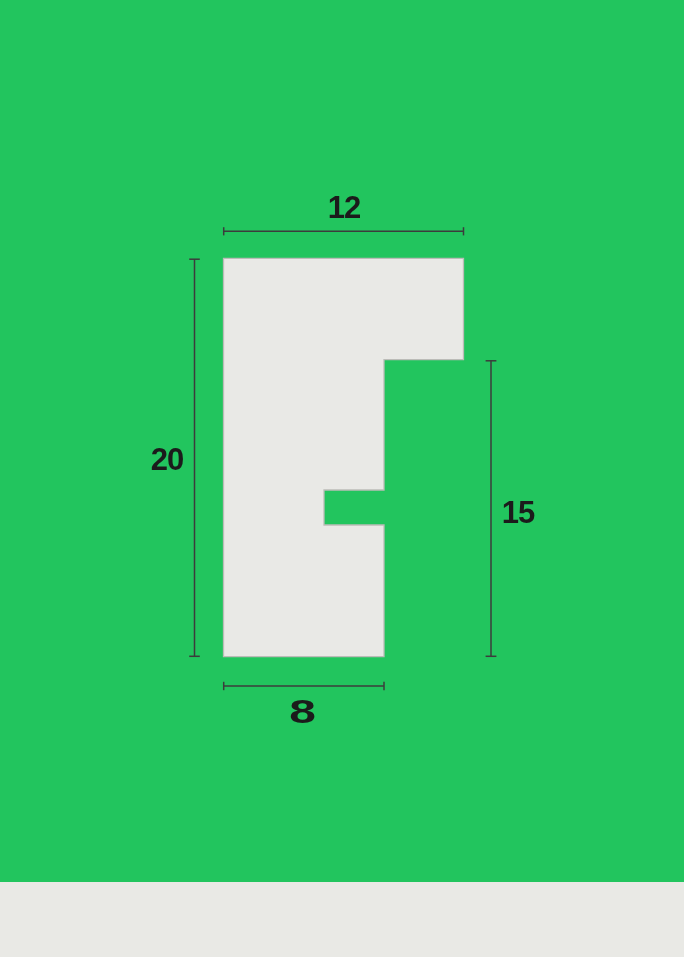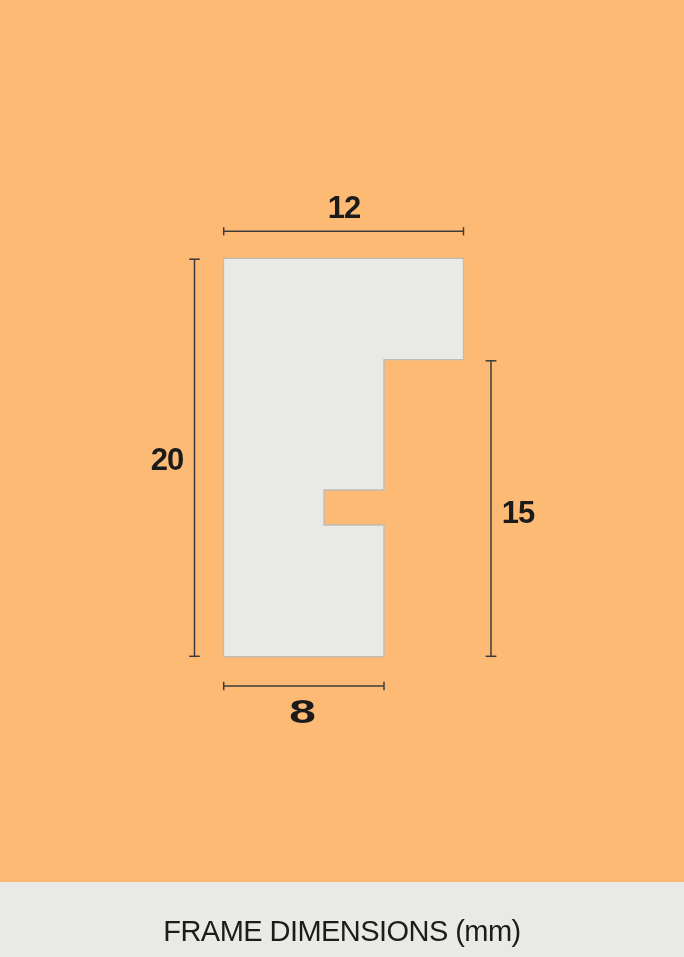--- a/index.html
+++ b/index.html
@@ -1,17 +1,17 @@
 <!DOCTYPE html>
 <html><head>
 <meta charset="utf-8">
 <style>
   html,body{margin:0;padding:0;background:#ffffff;}
   body{width:684px;height:957px;font-family:"Liberation Sans",sans-serif;}
-  .stage{position:relative;width:684px;height:957px;background:#fdba74;overflow:hidden;}
+  .stage{position:relative;width:684px;height:957px;background:#22c55e;overflow:hidden;}
   .caption-bar{position:absolute;left:0;top:882px;width:684px;height:75px;background:#e9e9e5;}
   .caption-text{position:absolute;left:0;top:914px;width:684px;text-align:center;
     font-size:29px;font-weight:400;color:#1c1c1c;letter-spacing:-0.55px;line-height:34px;}
 </style>
 </head>
 <body>
 <div class="stage">
 
   <svg width="684" height="957" viewBox="0 0 684 957" style="position:absolute;left:0;top:0;">
 
@@ -55,14 +55,13 @@
       <line x1="384" y1="681.8" x2="384" y2="690.2"></line>
     </g>
 
     <g>
       <text transform="translate(302.5,723.2) scale(1.45,1)" font-size="33" font-weight="bold" fill="#1b1b1b" text-anchor="middle">8</text>
     </g>
   </svg>
 
   <div class="caption-bar"></div>
 
-  <div class="caption-text">FRAME DIMENSIONS (mm)</div>
 </div>
 
 </body></html>

